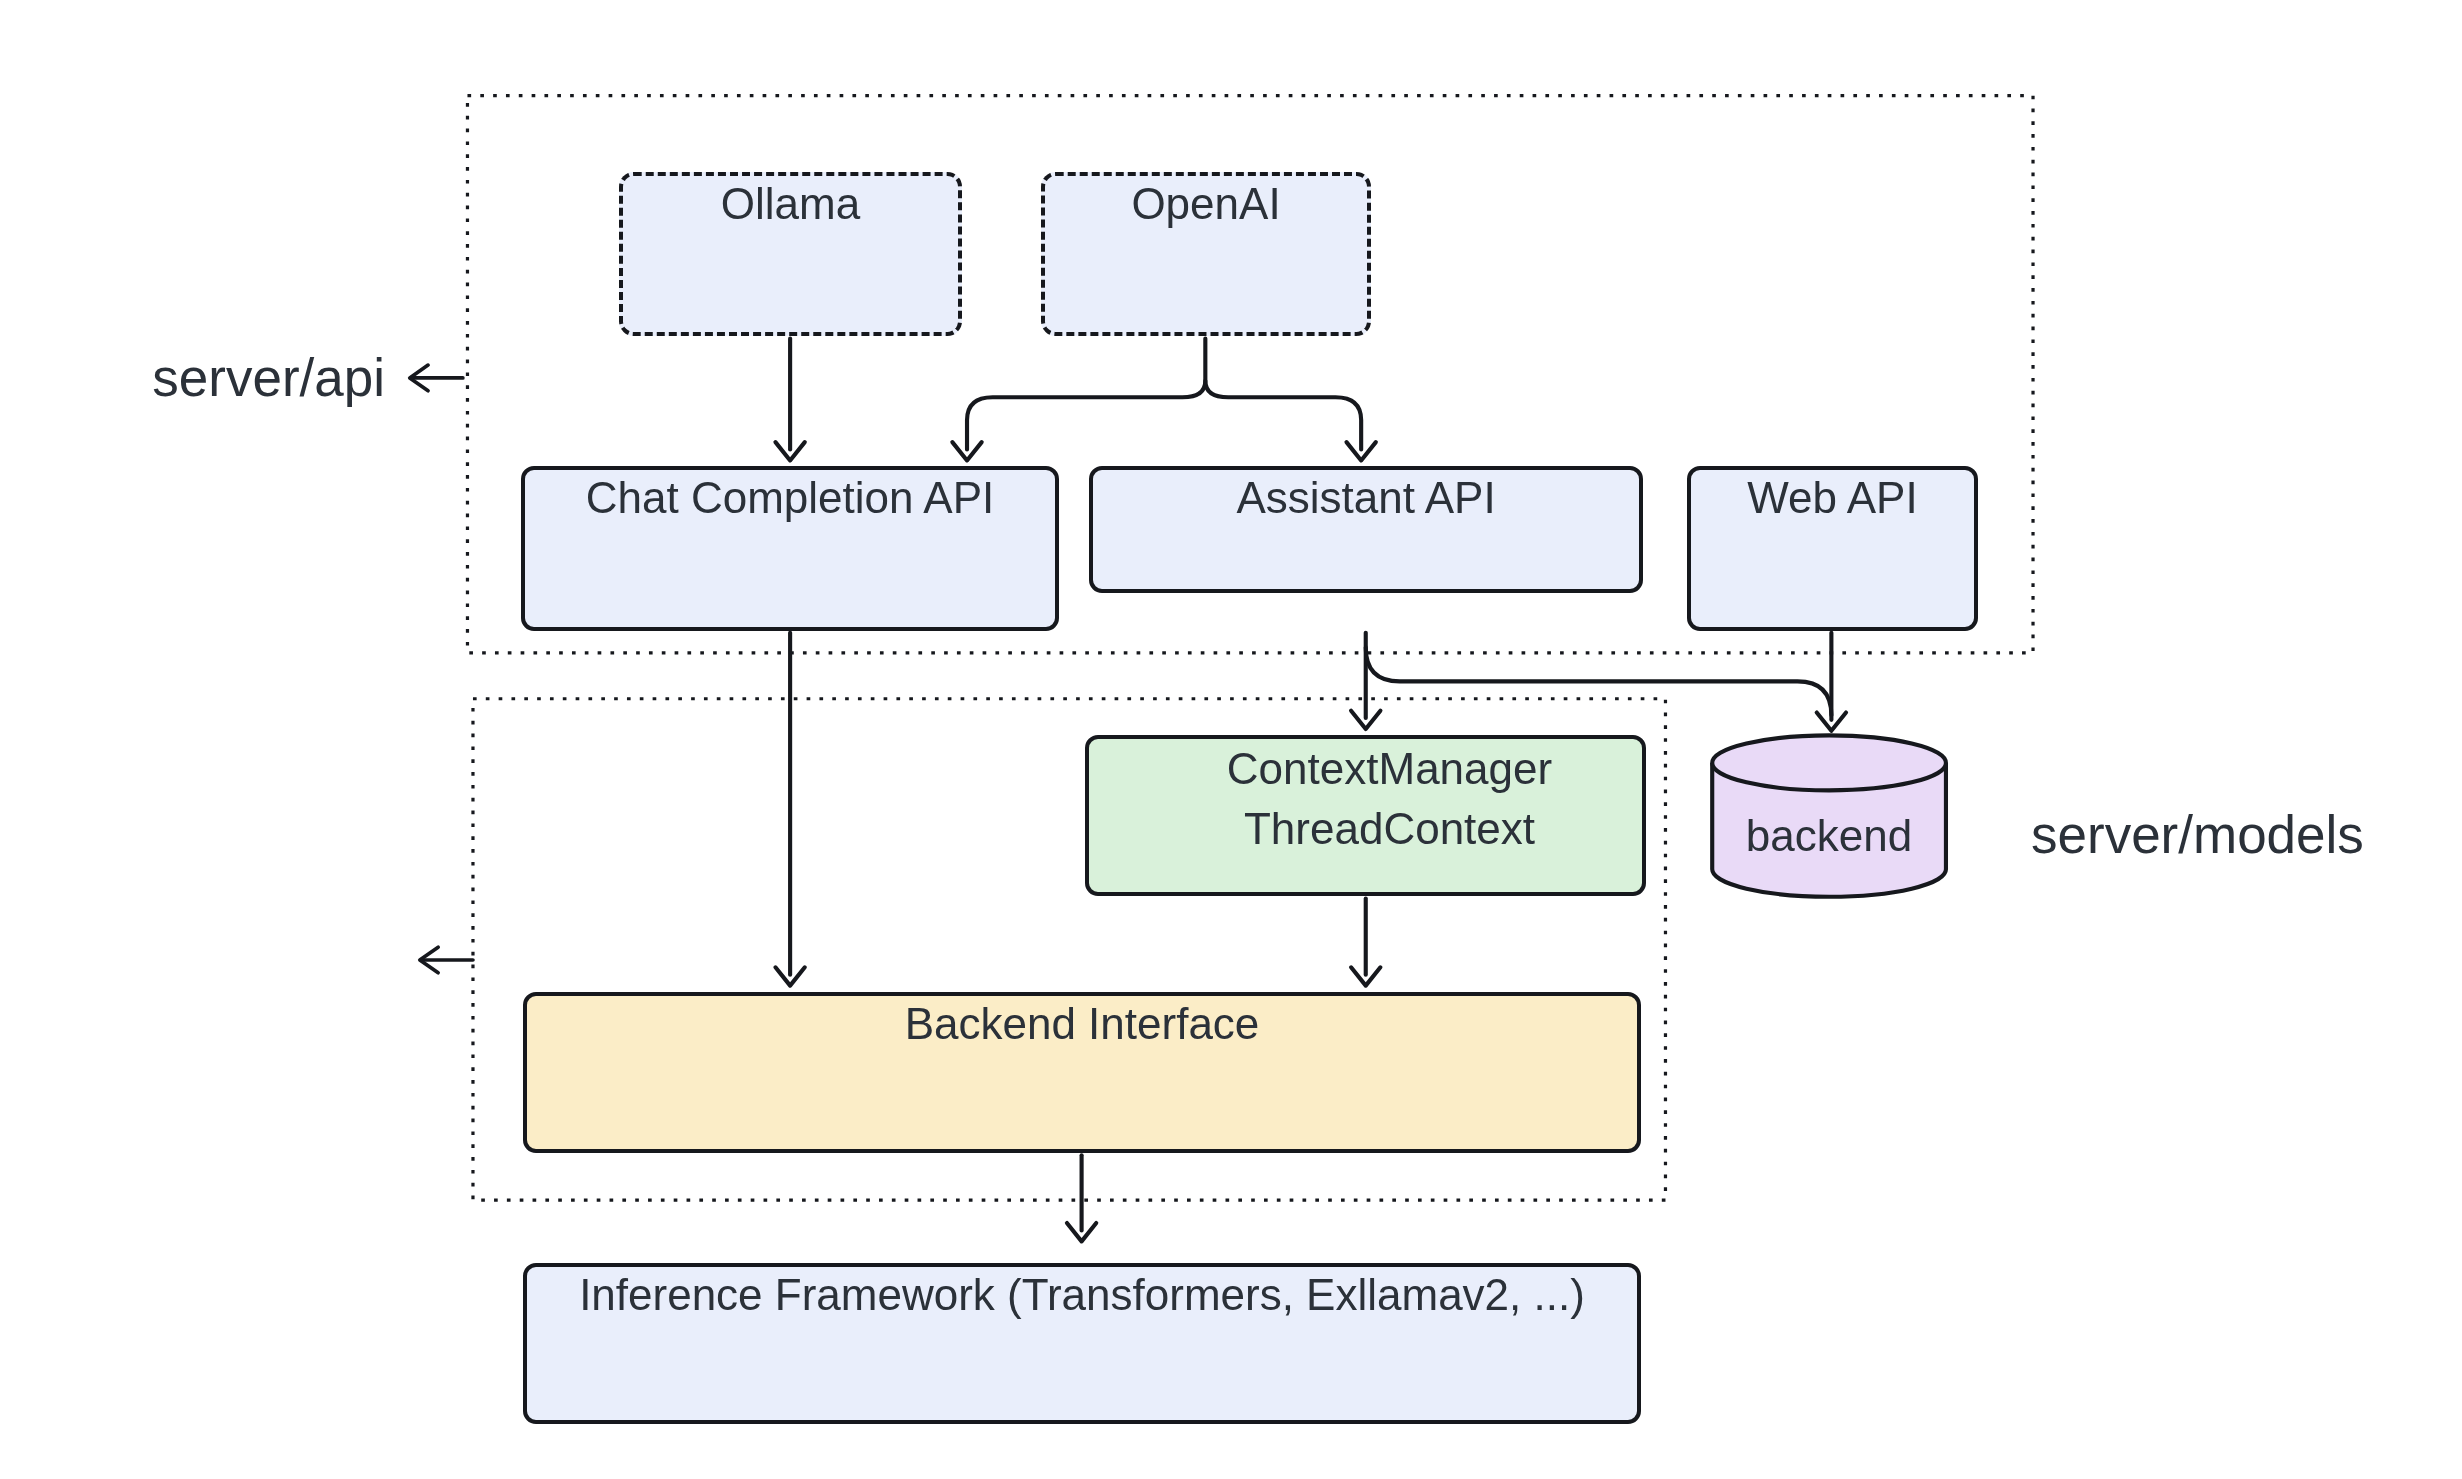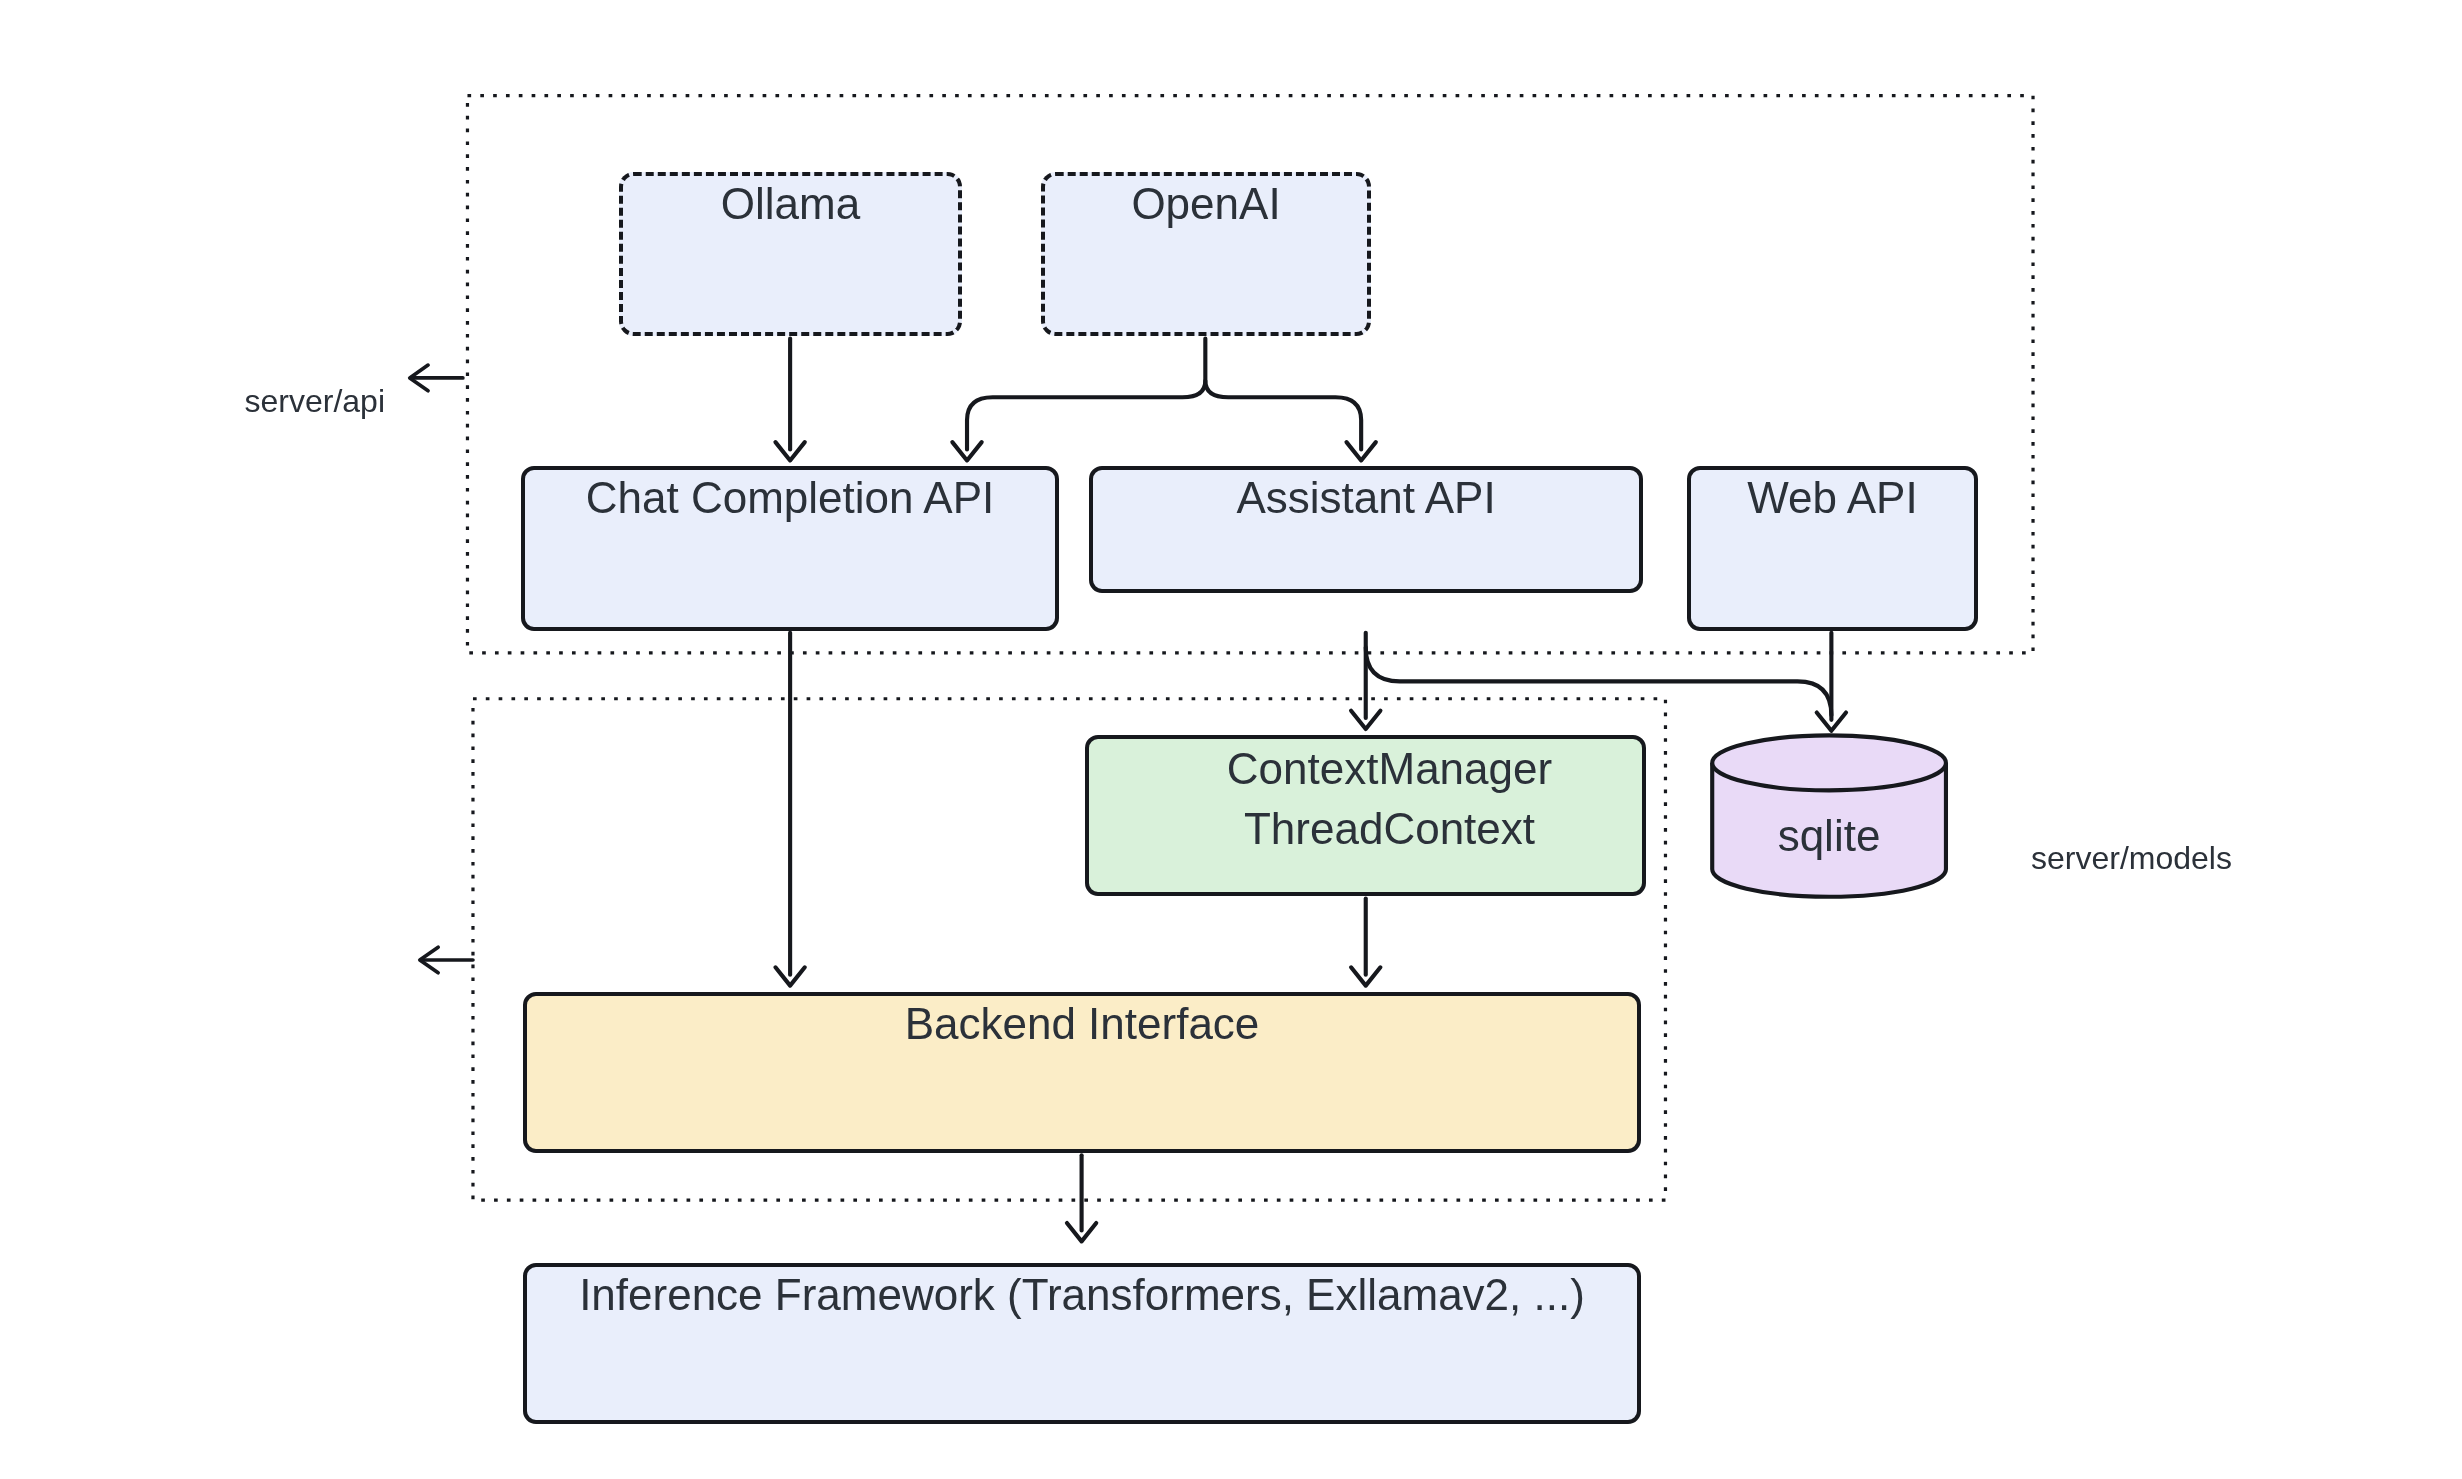--- a/index.html
+++ b/index.html
@@ -34,25 +34,24 @@
     border-radius: 13px;
   }
   .node.dashed { border-style: dashed; border-radius: 14.7px; }
   .node.blue   { background: var(--node_blue, #e9eefb); }
   .node.green  { background: var(--node_green, #d9f1da); }
   .node.yellow { background: var(--node_yellow, #fbedc7); }
   .node .ln { display: block; line-height: 60px; margin-left: 48px; }
   .grouplabel {
     position: absolute;
     z-index: 2;
-    font-size: 32px;
+    font-size: 53px;
     line-height: 51px;
     white-space: nowrap;
     color: var(--text, #2b3139);
-    margin-top: 24px;
   }
   .cyl-label {
     position: absolute;
     z-index: 2;
     display: flex;
     align-items: center;
     justify-content: center;
     font-size: 44px;
     color: var(--text, #2b3139);
   }
@@ -136,21 +135,21 @@
 
   <div class="node yellow" style="left:523px; top:992px; width:1118px; height:161px;">
     <span>Backend Interface</span>
   </div>
 
   <div class="node blue" style="left:523px; top:1247px; width:1118px; height:161px;margin-top:16px;">
     <span>Inference Framework (Transformers, Exllamav2, ...)</span>
   </div>
 
   <div class="cyl-label" style="left:1712px; top:803px; width:234px; height:66px;">
-    <span>sqlite</span>
+    <span>backend</span>
   </div>
 
   <div class="grouplabel right" style="left:110px; top:352px; width:275px;">server/api</div>
 
 
   <div class="grouplabel" style="left:2031px; top:809px; width:348px;">server/models</div>
 
 </div>
 
 

